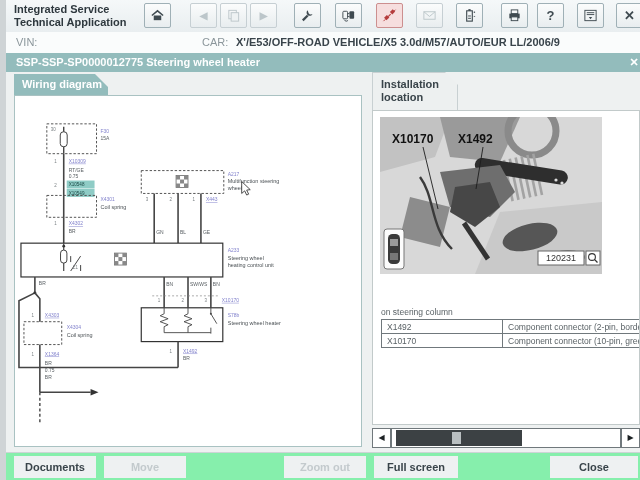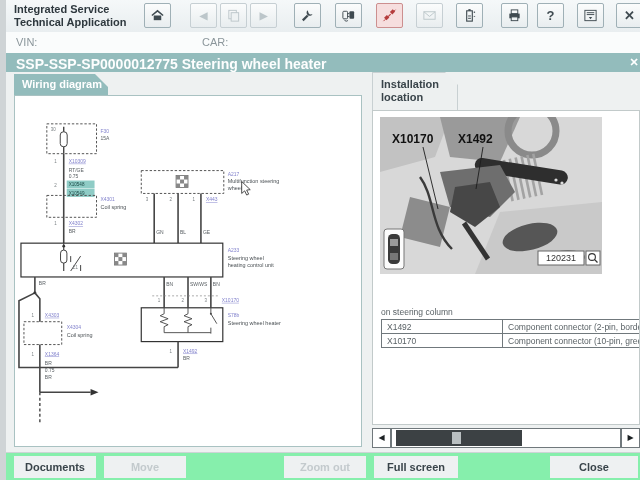--- a/index.html
+++ b/index.html
@@ -21,21 +21,21 @@
 
   
   .vinrow{position:absolute;left:0;top:32px;width:640px;height:21px;background:#fafcfc;
     border-bottom:1px solid #d6dcdf;}
   .vin-label{position:absolute;left:10px;top:4px;font-size:11px;color:#8b969b;}
   .car-label{position:absolute;left:196px;top:4px;font-size:11px;color:#8b969b;}
   .car-value{position:absolute;left:230px;top:4px;font-size:11px;font-weight:bold;color:#39444b;}
 
   
   .titlebar{position:absolute;left:0;top:53px;width:640px;height:19px;background:#93bcbc;}
-  .titlebar .txt{position:absolute;left:10px;top:3px;font-size:14px;font-weight:bold;color:#fdfefe;}
+  .titlebar .txt{position:absolute;left:10px;top:3px;font-size:11px;font-weight:bold;color:#fdfefe;}
   .titlebar .tclose{position:absolute;right:5px;top:2px;width:14px;height:14px;color:#ffffff;
     font-size:11px;line-height:14px;text-align:center;font-weight:bold;}
 
   
   .tab-wiring{position:absolute;left:8px;top:74px;width:94px;height:21px;background:#93bcbc;
     color:#ffffff;font-size:11px;font-weight:bold;line-height:21px;padding-left:8px;box-sizing:border-box;
     clip-path:polygon(0 0,calc(100% - 13px) 0,100% 13px,100% 100%,0 100%);}
   .panel-left{position:absolute;left:8px;top:95px;width:348px;height:352px;background:#ffffff;
     border:1px solid #a9c2c2;box-sizing:border-box;}
   .tab-install{position:absolute;left:366px;top:72px;width:86px;height:38px;background:#edf0f0;
@@ -161,20 +161,21 @@
       </svg>
     </div>
     <div class="tbtn" style="left:610px">
       <span class="glyph big">✕</span>
     </div>
   </div>
 
   <div class="vinrow">
     <span class="vin-label">VIN:</span>
     <span class="car-label">CAR:</span>
+    <span class="car-value">X'/E53/OFF-ROAD VEHICLE/X5 3.0d/M57/AUTO/EUR LL/2006/9</span>
   </div>
 
   <div class="titlebar">
     <span class="txt">SSP-SSP-SP0000012775 Steering wheel heater</span>
     <span class="tclose">✕</span>
   </div>
 
   <div class="tab-wiring">Wiring diagram</div>
 
   <div class="panel-left">

